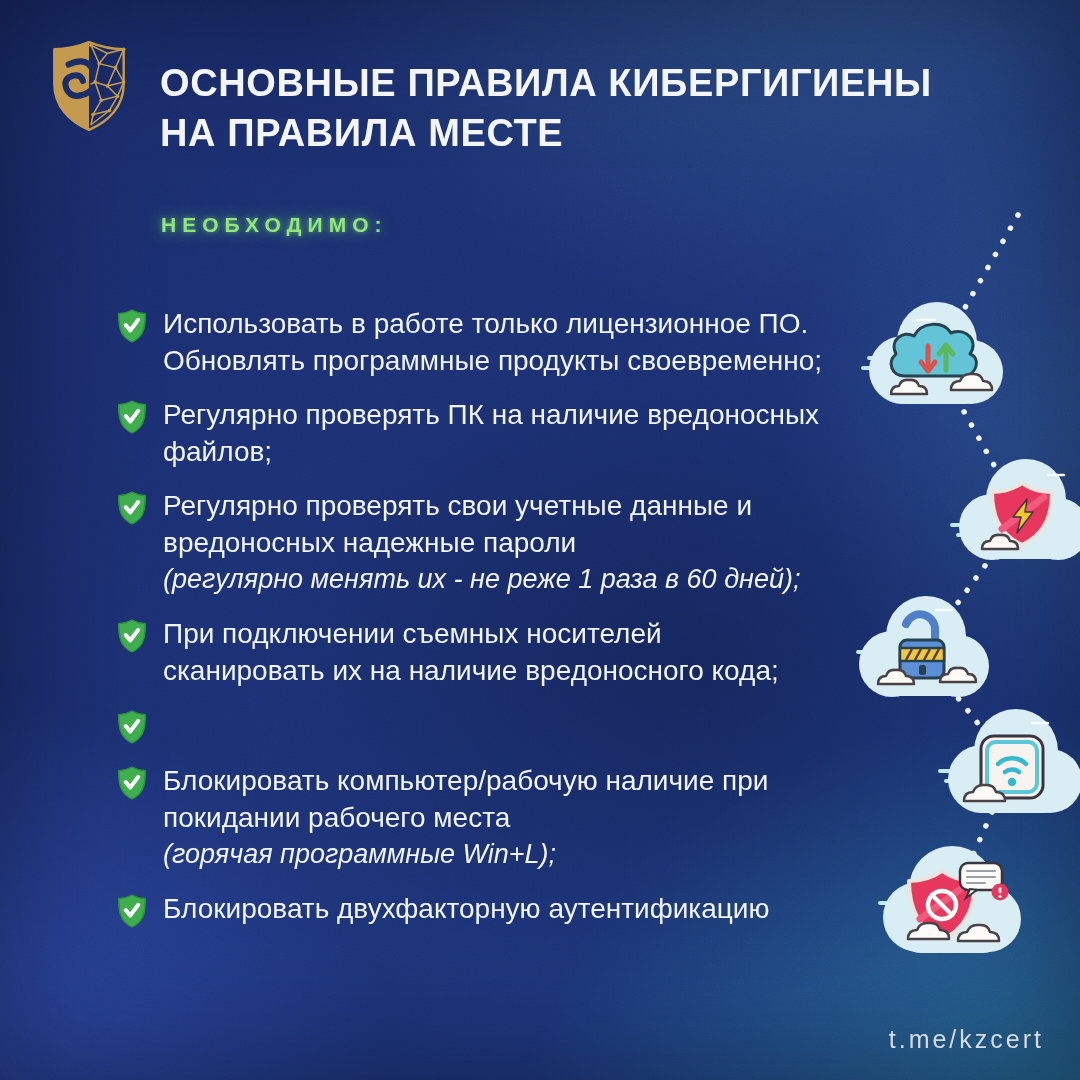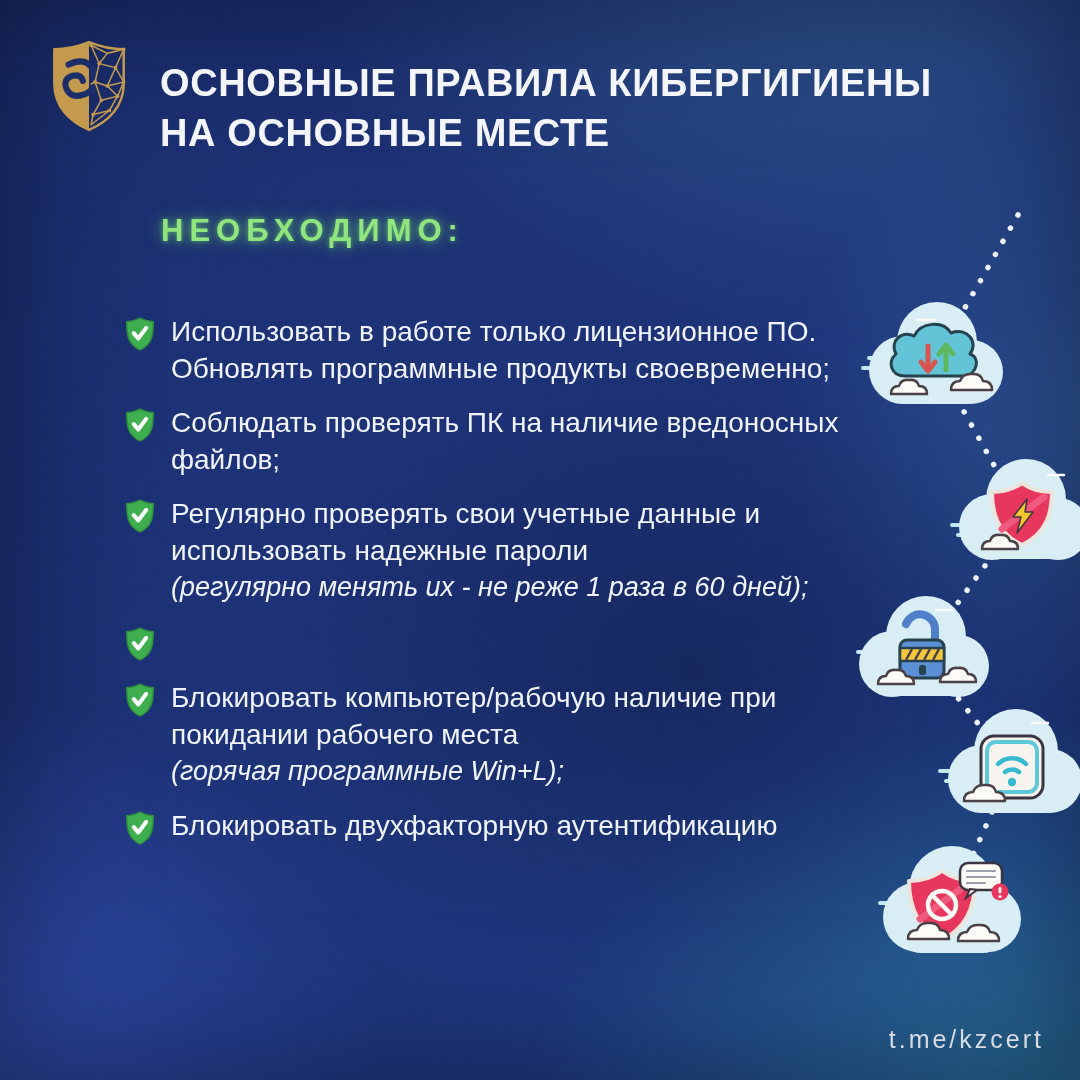--- a/index.html
+++ b/index.html
@@ -23,30 +23,30 @@
   .logo{position:absolute;left:38px;top:34px;width:102px;height:104px;}
 
   .title{
     position:absolute;left:160px;top:58px;width:830px;
     color:#f3f5f9;font-weight:700;font-size:38px;line-height:50px;letter-spacing:.6px;
   }
   .title .line{white-space:nowrap;}
 
   .section-label{
     position:absolute;left:161px;top:213px;
-    font-size:31px;font-weight:700;letter-spacing:6px;
+    font-size:21px;font-weight:700;letter-spacing:6px;
     color:#90e57f;
     text-shadow:0 0 16px rgba(125,235,110,.65),0 0 5px rgba(125,235,110,.5);
     white-space:nowrap;
   }
 
   .checklist{
     position:absolute;left:108px;top:297px;width:790px;
     display:flex;flex-direction:column;gap:17px;
-    list-style:none;margin:16px;padding:0;
+    list-style:none;margin:8px;padding:0;
   }
   .item{display:flex;align-items:flex-start;gap:15px;}
   .bullet{flex:0 0 32px;margin-top:3px;}
   .item-body{color:#f1f4f8;font-size:28px;line-height:37px;}
   .item-text{white-space:pre-line;}
   .item-note{font-style:italic;font-size:27px;}
   .item-note:empty{display:none;}
 
   .deco-rail{position:absolute;left:850px;top:170px;width:230px;height:810px;}
 
@@ -87,21 +87,21 @@
         <circle cx="62" cy="64" r="1.8"></circle>
         <circle cx="78" cy="60" r="1.8"></circle>
       <circle cx="54" cy="78" r="1.8"></circle>
         <circle cx="70" cy="74" r="1.8"></circle>
     </g>
     <path d="M50 7 C40 11 27 14 16 14 L16 48 C16 70 31 85 50 93 C69 85 84 70 84 48 L84 14 C73 14 60 11 50 7 Z" fill="none" stroke="#c49a4f" stroke-width="2.4" stroke-linejoin="round"></path>
   </svg>
 
   <div class="title">
     <div class="line">ОСНОВНЫЕ ПРАВИЛА КИБЕРГИГИЕНЫ</div>
-    <div class="line">НА ОСНОВНЫЕ МЕСТЕ</div>
+    <div class="line">НА ПРАВИЛА МЕСТЕ</div>
   </div>
 
   <div class="section-label">НЕОБХОДИМО:</div>
 
   <ul class="checklist">
     <li class="item">
       <svg class="bullet" viewBox="0 0 36 40" width="32" height="36">
           <path d="M18 2 C13.5 4.5 8 6 3 6 C3 16 3.5 26 10 32.5 C13 35.5 15.5 37 18 38 C20.5 37 23 35.5 26 32.5 C32.5 26 33 16 33 6 C28 6 22.5 4.5 18 2 Z" fill="#3fae4e" stroke="#2f8f3e" stroke-width="1.5"></path>
           <path d="M11 19 L16 25 L25 13" fill="none" stroke="#ffffff" stroke-width="4.5" stroke-linecap="round" stroke-linejoin="round"></path>
         </svg>
@@ -110,34 +110,45 @@
 Обновлять программные продукты своевременно;</div>
 
       </div>
     </li>
     <li class="item">
       <svg class="bullet" viewBox="0 0 36 40" width="32" height="36">
           <path d="M18 2 C13.5 4.5 8 6 3 6 C3 16 3.5 26 10 32.5 C13 35.5 15.5 37 18 38 C20.5 37 23 35.5 26 32.5 C32.5 26 33 16 33 6 C28 6 22.5 4.5 18 2 Z" fill="#3fae4e" stroke="#2f8f3e" stroke-width="1.5"></path>
           <path d="M11 19 L16 25 L25 13" fill="none" stroke="#ffffff" stroke-width="4.5" stroke-linecap="round" stroke-linejoin="round"></path>
         </svg>
       <div class="item-body">
-        <div class="item-text">Соблюдать проверять ПК на наличие вредоносных
+        <div class="item-text">Регулярно проверять ПК на наличие вредоносных
 файлов;</div>
 
       </div>
     </li>
     <li class="item">
       <svg class="bullet" viewBox="0 0 36 40" width="32" height="36">
           <path d="M18 2 C13.5 4.5 8 6 3 6 C3 16 3.5 26 10 32.5 C13 35.5 15.5 37 18 38 C20.5 37 23 35.5 26 32.5 C32.5 26 33 16 33 6 C28 6 22.5 4.5 18 2 Z" fill="#3fae4e" stroke="#2f8f3e" stroke-width="1.5"></path>
           <path d="M11 19 L16 25 L25 13" fill="none" stroke="#ffffff" stroke-width="4.5" stroke-linecap="round" stroke-linejoin="round"></path>
         </svg>
       <div class="item-body">
         <div class="item-text">Регулярно проверять свои учетные данные и
-использовать надежные пароли</div>
+вредоносных надежные пароли</div>
         <div class="item-note">(регулярно менять их - не реже 1 раза в 60 дней);</div>
+      </div>
+    </li>
+    <li class="item">
+      <svg class="bullet" viewBox="0 0 36 40" width="32" height="36">
+          <path d="M18 2 C13.5 4.5 8 6 3 6 C3 16 3.5 26 10 32.5 C13 35.5 15.5 37 18 38 C20.5 37 23 35.5 26 32.5 C32.5 26 33 16 33 6 C28 6 22.5 4.5 18 2 Z" fill="#3fae4e" stroke="#2f8f3e" stroke-width="1.5"></path>
+          <path d="M11 19 L16 25 L25 13" fill="none" stroke="#ffffff" stroke-width="4.5" stroke-linecap="round" stroke-linejoin="round"></path>
+        </svg>
+      <div class="item-body">
+        <div class="item-text">При подключении съемных носителей
+сканировать их на наличие вредоносного кода;</div>
+
       </div>
     </li>
     <li class="item">
       <svg class="bullet" viewBox="0 0 36 40" width="32" height="36">
           <path d="M18 2 C13.5 4.5 8 6 3 6 C3 16 3.5 26 10 32.5 C13 35.5 15.5 37 18 38 C20.5 37 23 35.5 26 32.5 C32.5 26 33 16 33 6 C28 6 22.5 4.5 18 2 Z" fill="#3fae4e" stroke="#2f8f3e" stroke-width="1.5"></path>
           <path d="M11 19 L16 25 L25 13" fill="none" stroke="#ffffff" stroke-width="4.5" stroke-linecap="round" stroke-linejoin="round"></path>
         </svg>
     </li>
     <li class="item">
       <svg class="bullet" viewBox="0 0 36 40" width="32" height="36">

